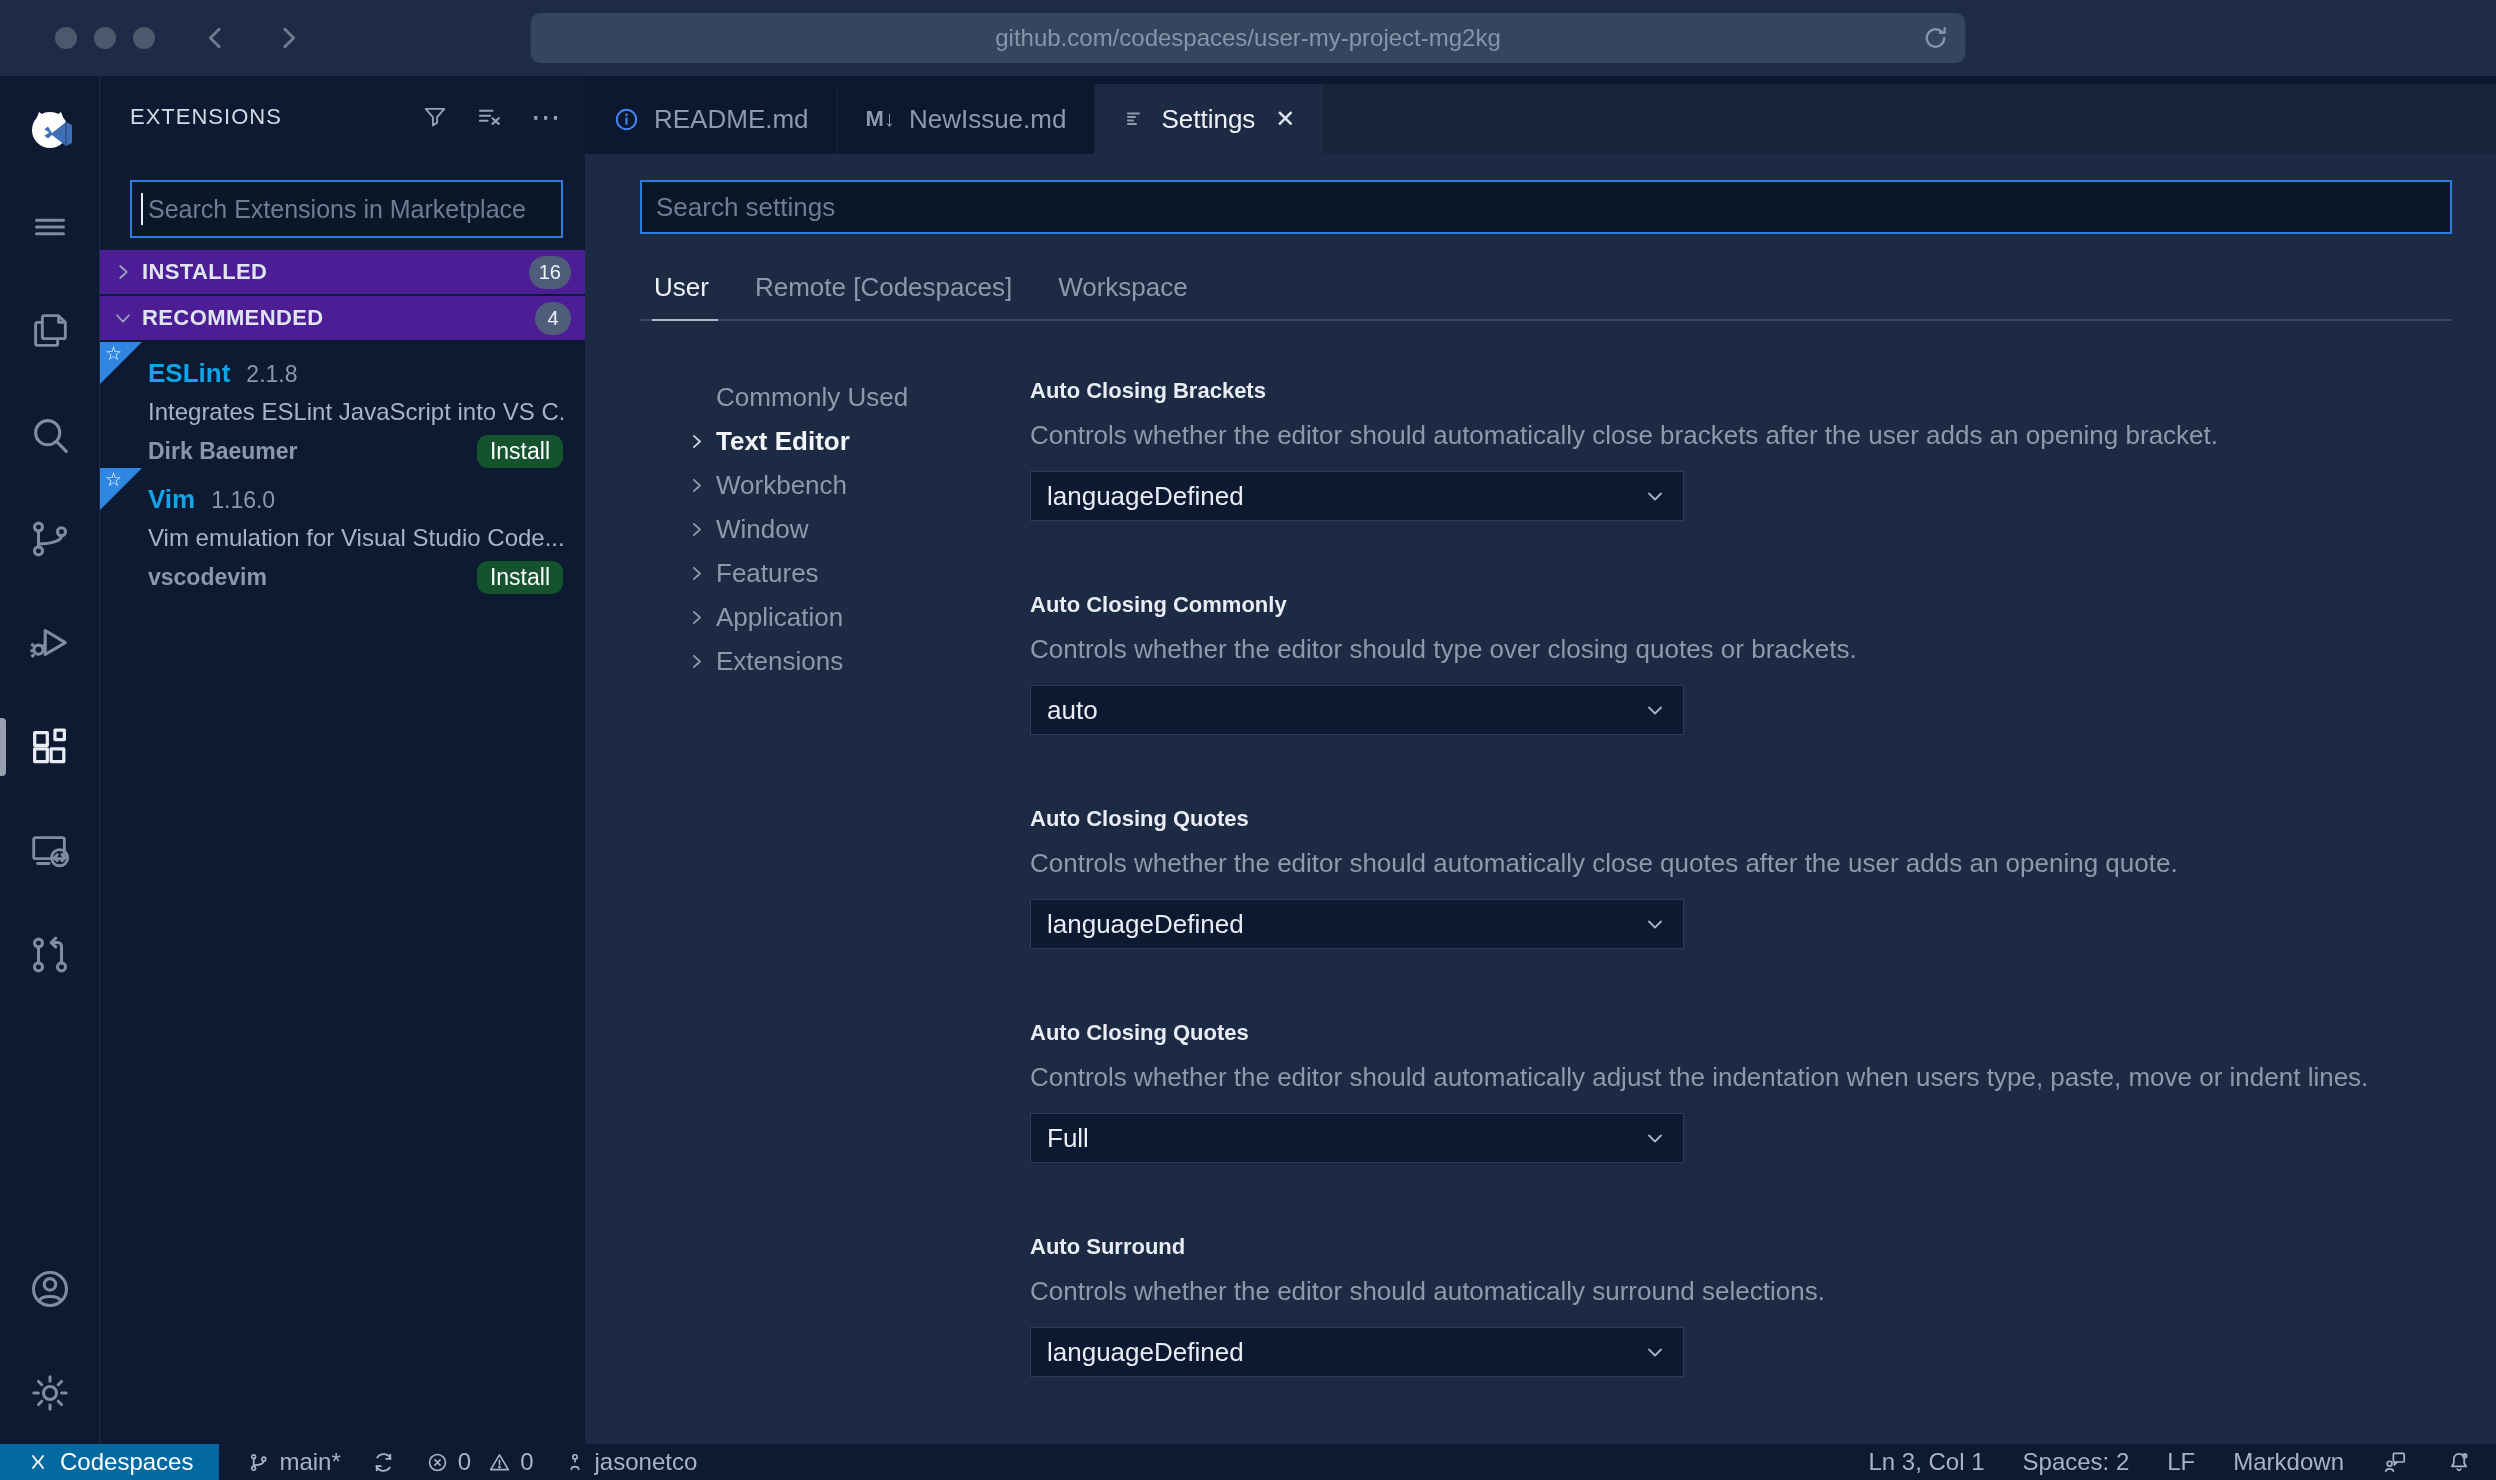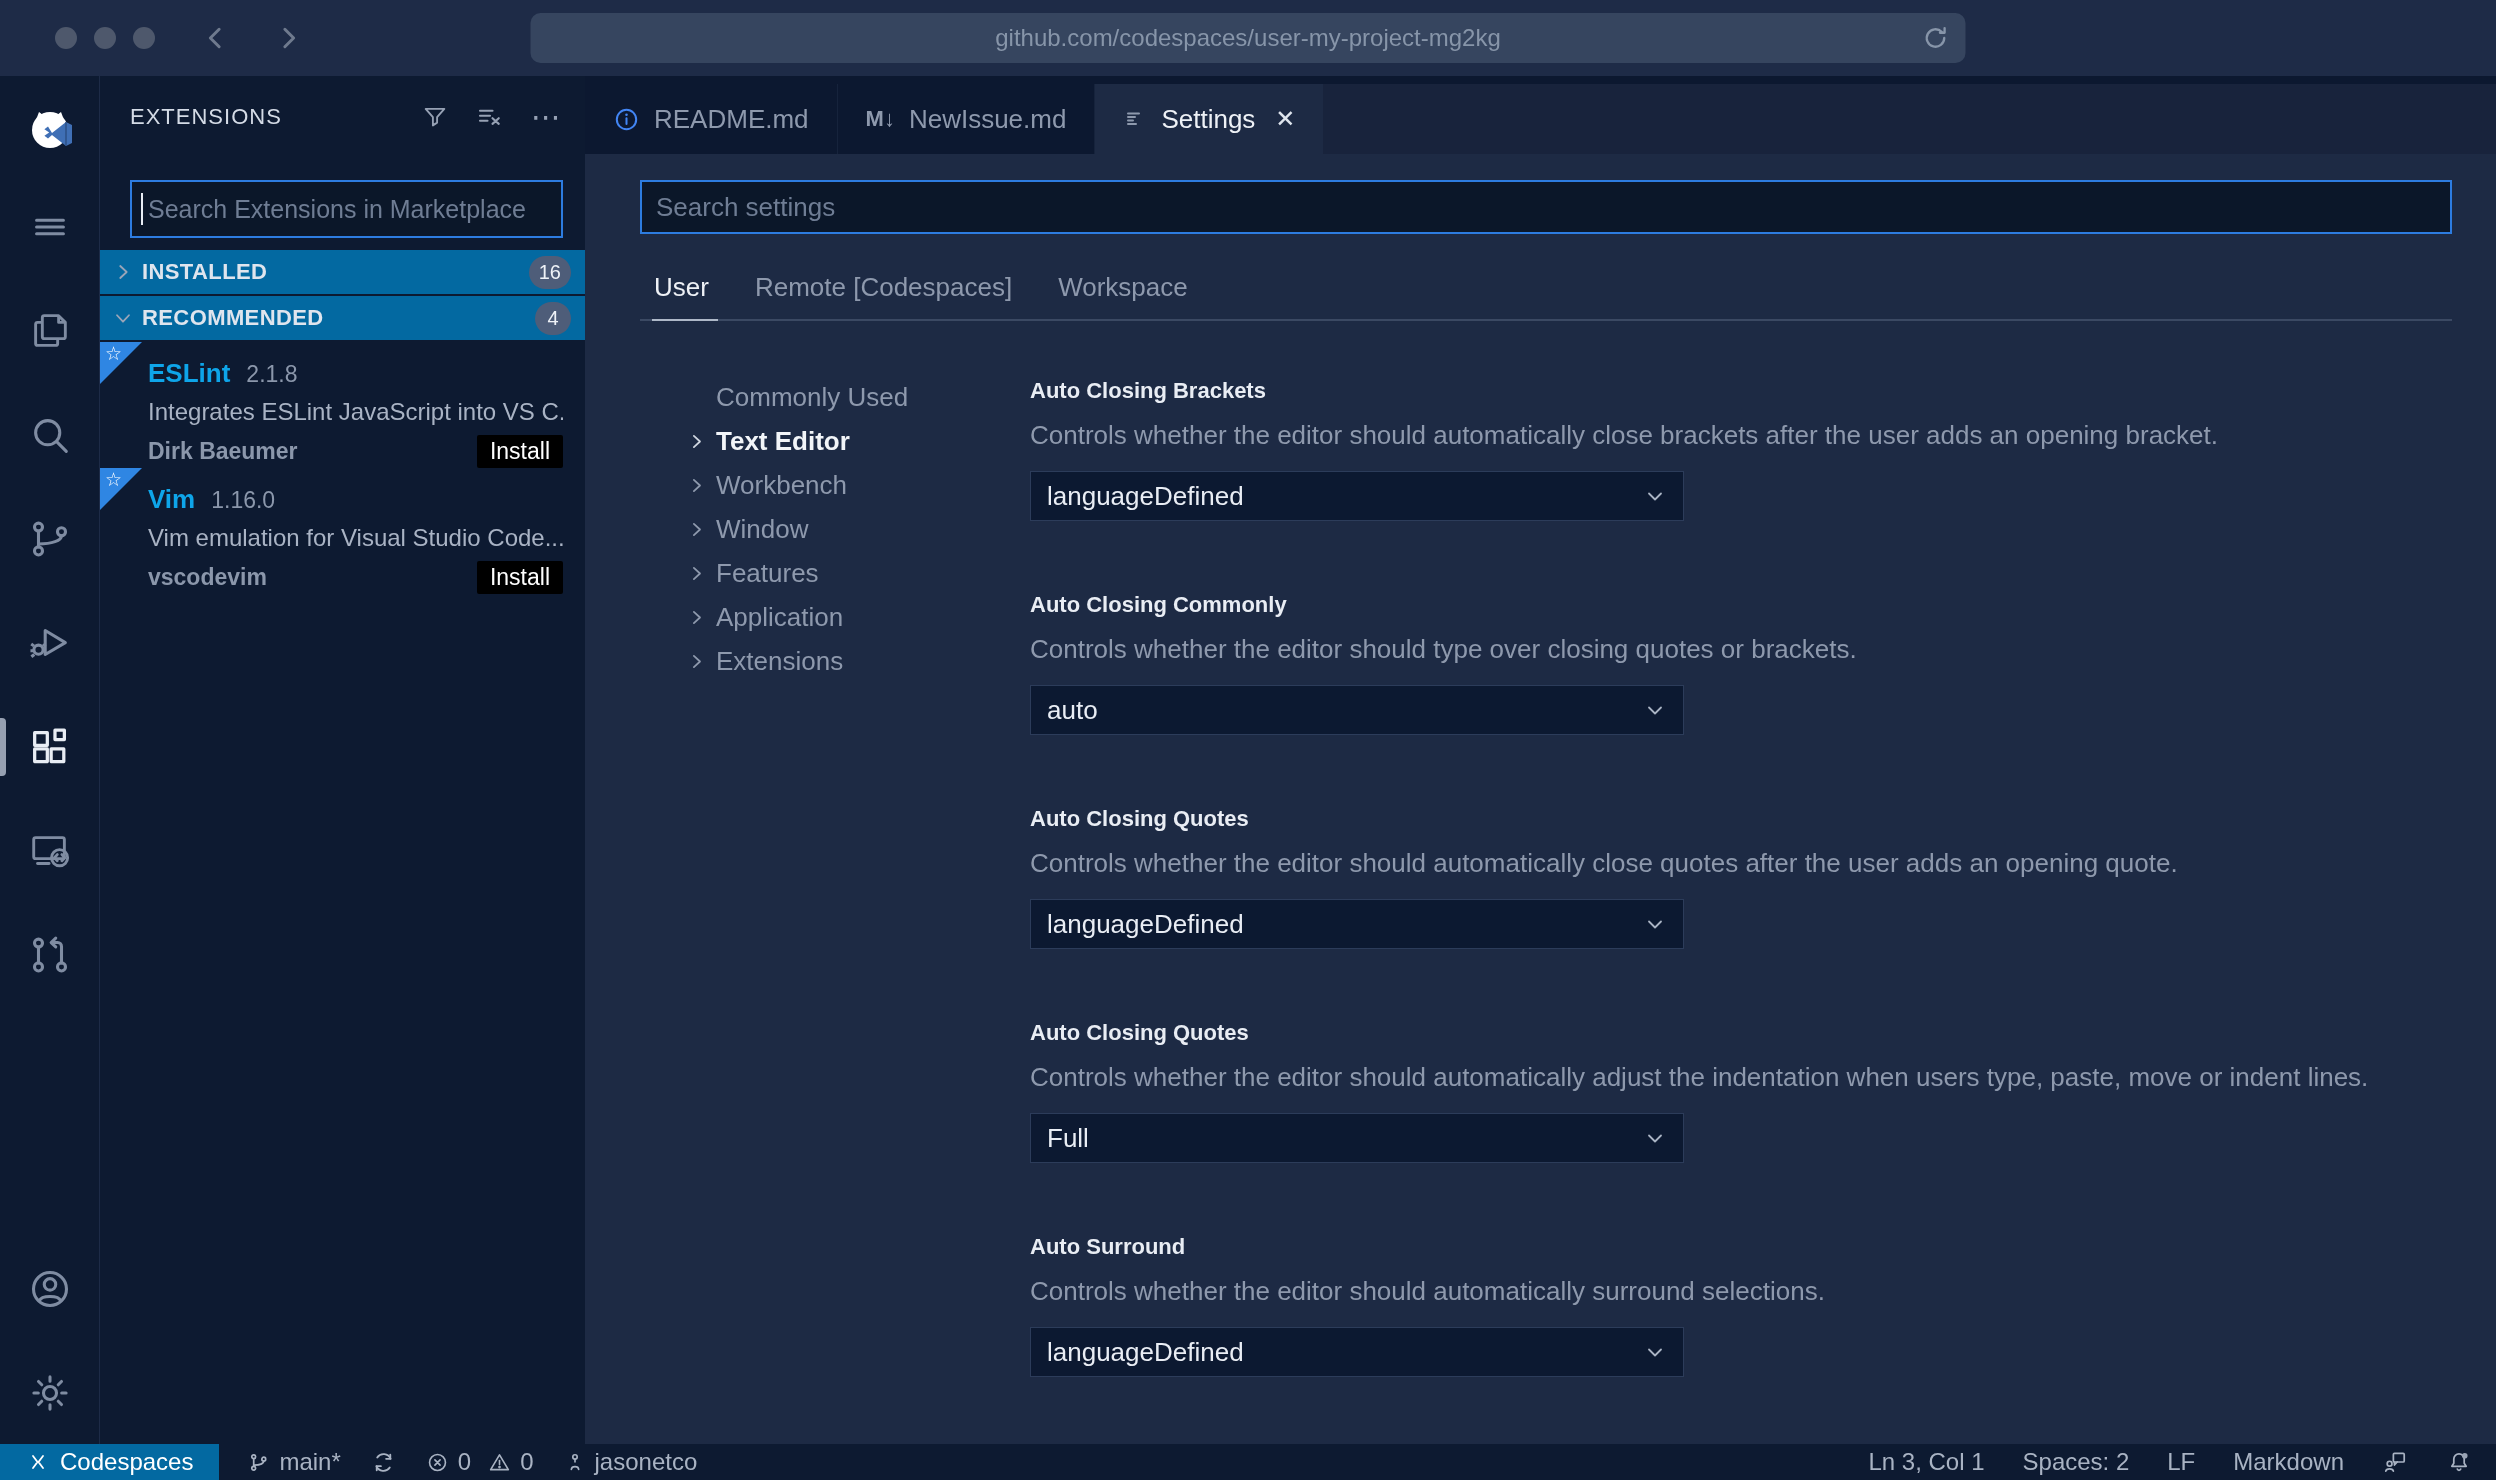--- a/index.html
+++ b/index.html
@@ -34,34 +34,34 @@
   .sidebar { width:485px; background:#0d1a31; display:flex; flex-direction:column; flex:0 0 auto; }
   .sb-header { height:82px; display:flex; align-items:center; padding:0 24px 0 30px; }
   .sb-title { font-size:22px; letter-spacing:1px; color:#d4dbe6; font-weight:400; }
   .sb-actions { margin-left:auto; display:flex; align-items:center; gap:26px; color:#96a1b4; }
   .sb-search { margin:22px 22px 0 30px; position:relative; }
   .sb-search input, .settings-search input { display:block; width:100%; background:#0b1729; border:2px solid #2d7ce0; color:#e8edf4; outline:none; font-family:inherit; }
   .sb-search input { height:58px; font-size:25px; padding:0 14px 0 16px; }
   .sb-search input::placeholder, .settings-search input::placeholder { color:#6f7d94; }
   .caret { position:absolute; left:11px; top:13px; width:2px; height:32px; background:#e8edf4; }
   .sb-sections { margin-top:10px; }
-  .sb-section { height:44px; background:#0369a1; display:flex; align-items:center; padding:0 14px 0 12px; color:#dfe5ee; margin-bottom:2px; }
+  .sb-section { height:44px; background:#4c1d95; display:flex; align-items:center; padding:0 14px 0 12px; color:#dfe5ee; margin-bottom:2px; }
   .sb-section .chev { width:30px; color:#9aa5b8; display:flex; align-items:center; }
   .sb-section .lbl { font-size:22px; font-weight:bold; letter-spacing:.4px; }
   .badge { margin-left:auto; background:#4e5d79; color:#eef2f7; font-size:20px; min-width:36px; height:33px; border-radius:17px; display:flex; align-items:center; justify-content:center; padding:0 10px; }
   .ext-item { position:relative; padding:16px 22px 16px 48px; height:126px; }
   .ribbon { position:absolute; top:0; left:0; width:0; height:0; border-top:42px solid #2f86e3; border-right:42px solid transparent; }
   .ribbon-star { position:absolute; top:0px; left:5px; color:#ffffff; font-size:19px; }
   .ext-titlerow { display:flex; align-items:baseline; gap:16px; }
   .ext-name { font-size:26px; font-weight:bold; color:#0ea5e9; }
   .ext-version { font-size:23px; color:#8b97ab; }
   .ext-desc { margin-top:9px; font-size:24px; color:#a9b3c4; white-space:nowrap; overflow:hidden; }
   .ext-footer { margin-top:9px; display:flex; align-items:center; }
   .ext-publisher { font-size:23px; font-weight:bold; color:#8b97ab; }
-  .install-btn { margin-left:auto; background:#000000; color:#fff; font-size:23px; padding:3px 13px; border:none; border-radius:2px; font-family:inherit; }
+  .install-btn { margin-left:auto; background:#14532d; color:#fff; font-size:23px; padding:3px 13px; border:none; border-radius:11px; font-family:inherit; }
 
   
   .editor { flex:1; background:#1d2a44; display:flex; flex-direction:column; min-width:0; }
   .tabstrip { height:78px; background:#0c1830; display:flex; align-items:stretch; padding-top:8px; flex:0 0 auto; }
   .tab { display:flex; align-items:center; gap:14px; padding:0 28px; font-size:26px; color:#8e99ad; background:#0c1830; border-right:1px solid #16233c; }
   .tab.active { background:#1d2a44; color:#eef1f6; border-right:none; }
   .tab .close { font-size:24px; color:#dfe5ee; margin-left:6px; }
   .tab-md-icon { font-size:22px; font-weight:bold; color:#8e99ad; }
   .tabfill { flex:1; background:#18233c; }
 

